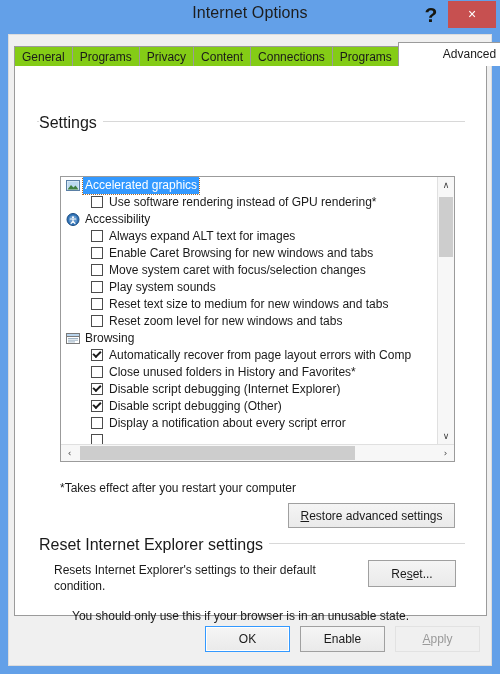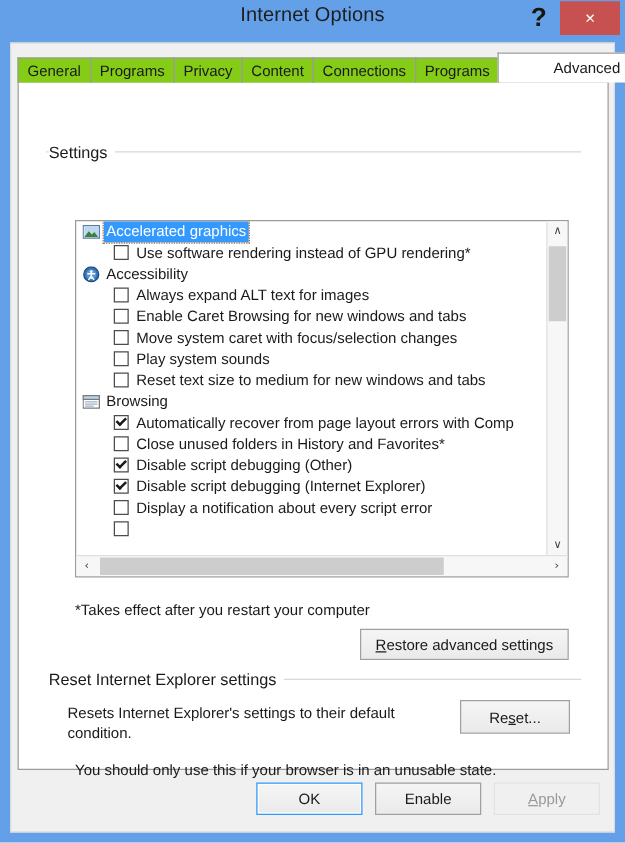--- a/index.html
+++ b/index.html
@@ -114,21 +114,21 @@
     left: 5px; top: 30px;
     width: 473px; height: 551px;
     background: #ffffff;
     border: 1px solid #9b9b9b;
     box-sizing: border-box;
   }
 
   
   .group-label {
     position: absolute;
-    font-size: 13px;
+    font-size: 16px;
     color: #1a1a1a;
     background: #ffffff;
     padding-right: 6px;
     z-index: 3;
   }
   .group-line {
     position: absolute;
     height: 1px;
     background: #d8d8d8;
     z-index: 1;
@@ -358,20 +358,24 @@
             <span class="opt-label">Move system caret with focus/selection changes</span>
           </div>
           <div class="list-row">
             <span class="opt-box"></span>
             <span class="opt-label">Play system sounds</span>
           </div>
           <div class="list-row">
             <span class="opt-box"></span>
             <span class="opt-label">Reset text size to medium for new windows and tabs</span>
           </div>
+          <div class="list-row">
+            <span class="opt-box"></span>
+            <span class="opt-label">Reset zoom level for new windows and tabs</span>
+          </div>
 
           <div class="list-row">
             <span class="cat-icon">
               <svg width="14" height="13" viewBox="0 0 14 13">
                 <rect x="0.5" y="1.5" width="13" height="10" fill="#ffffff" stroke="#7a7a7a"></rect>
                 <rect x="0.5" y="1.5" width="13" height="3" fill="#b9d4ec" stroke="#7a7a7a"></rect>
                 <path d="M2 6.5 H12 M2 8.2 H12 M2 9.9 H9" stroke="#9fb4c6" stroke-width="1"></path>
               </svg>
             </span>
             <span class="cat-label">Browsing</span>
@@ -380,25 +384,25 @@
           <div class="list-row">
             <span class="opt-box checked"></span>
             <span class="opt-label">Automatically recover from page layout errors with Comp</span>
           </div>
           <div class="list-row">
             <span class="opt-box"></span>
             <span class="opt-label">Close unused folders in History and Favorites*</span>
           </div>
           <div class="list-row">
             <span class="opt-box checked"></span>
+            <span class="opt-label">Disable script debugging (Internet Explorer)</span>
+          </div>
+          <div class="list-row">
+            <span class="opt-box checked"></span>
             <span class="opt-label">Disable script debugging (Other)</span>
-          </div>
-          <div class="list-row">
-            <span class="opt-box checked"></span>
-            <span class="opt-label">Disable script debugging (Internet Explorer)</span>
           </div>
           <div class="list-row">
             <span class="opt-box"></span>
             <span class="opt-label">Display a notification about every script error</span>
           </div>
 
           <div class="list-row">
             <span class="opt-box"></span>
           </div>
 
@@ -425,21 +429,21 @@
 
       <div class="group-label" style="left:24px; top:470px;">Reset Internet Explorer settings</div>
       <div class="group-line" style="left:180px; top:477px; width:270px;"></div>
 
       <div class="static-text" style="left:39px; top:496px; width:300px; line-height:16px;">Resets Internet Explorer's settings to their default condition.</div>
 
       <div class="btn" style="left:353px; top:494px; width:88px; height:27px;">
         <span><span>Re</span><span class="acc">s</span><span>et...</span></span>
       </div>
 
-      <div class="static-text" style="left:45px; top:543px;text-align:center;">You should only use this if your browser is in an unusable state.</div>
+      <div class="static-text" style="left:57px; top:543px;text-align:center;">You should only use this if your browser is in an unusable state.</div>
 
     </div>
 
     <div class="btn default" style="left:196px; top:591px; width:85px; height:26px;">
       <span>OK</span>
     </div>
     <div class="btn" style="left:291px; top:591px; width:85px; height:26px;">
       <span>Enable</span>
     </div>
     <div class="btn disabled" style="left:386px; top:591px; width:85px; height:26px;">

